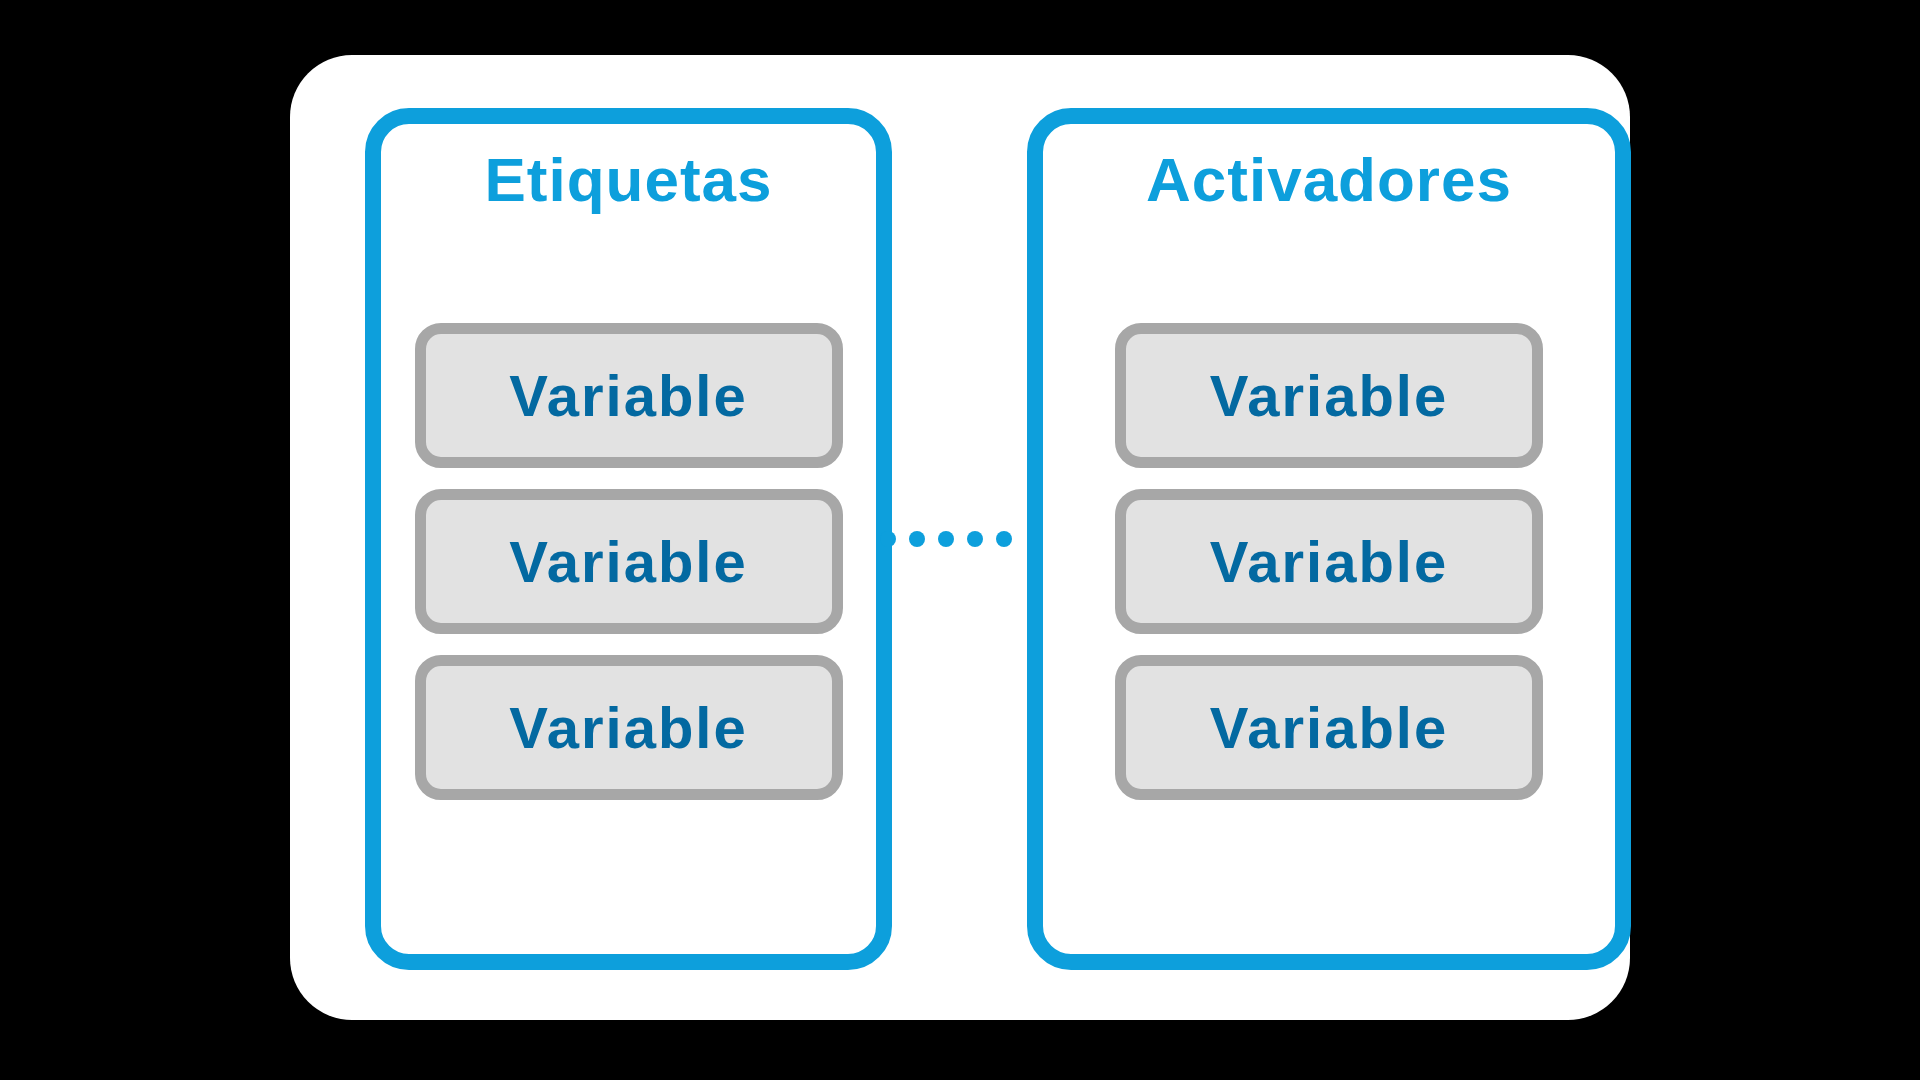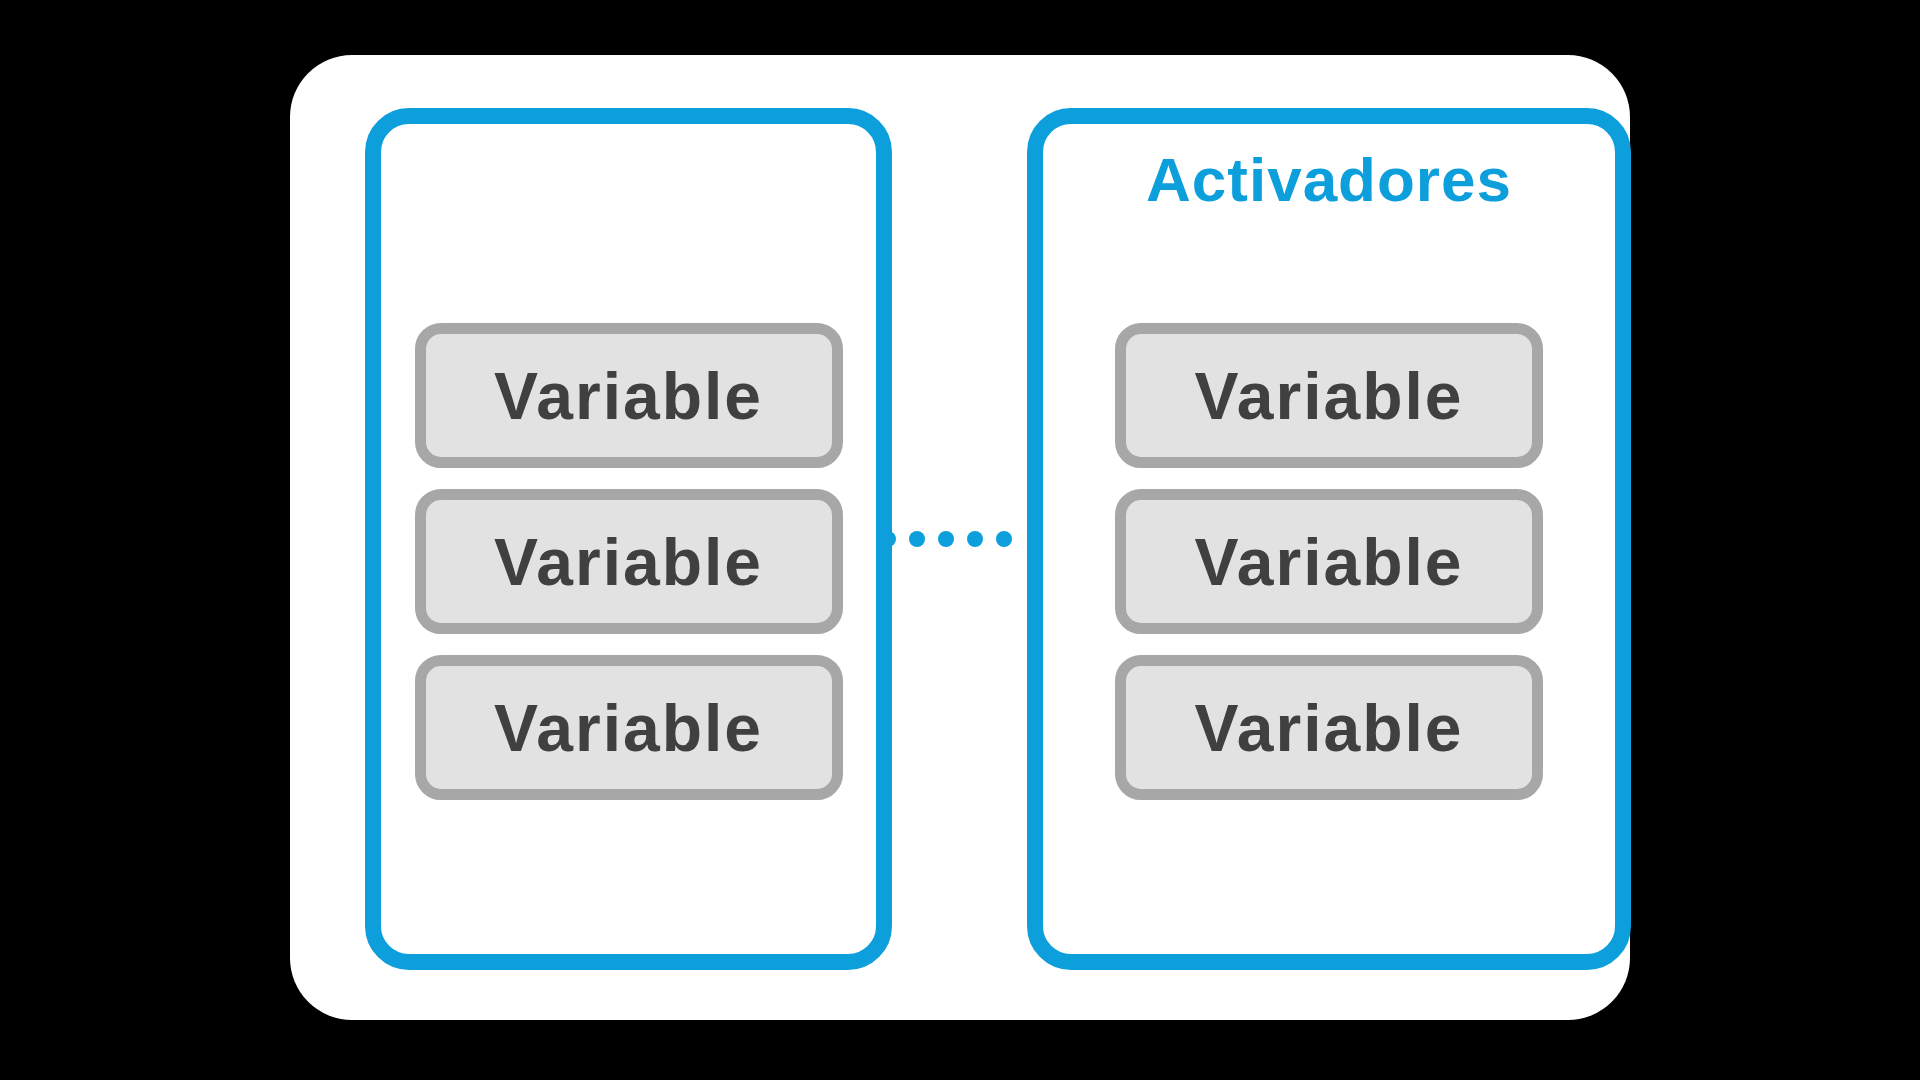--- a/index.html
+++ b/index.html
@@ -62,24 +62,24 @@
     height: 145px;
     box-sizing: border-box;
     background: #e2e2e2;
     border: 11px solid #a7a7a7;
     border-radius: 26px;
     display: flex;
     align-items: center;
     justify-content: center;
   }
   .var-box span {
-    font-size: 66px;
+    font-size: 58px;
     font-weight: bold;
     letter-spacing: 2px;
-    color: #404040;
+    color: #0369a1;
   }
   .connector {
     position: absolute;
     left: 880px;
     top: 531px;
     display: flex;
     gap: 13px;
     z-index: 5;
   }
   .connector .dot {
@@ -89,20 +89,21 @@
     background: #0d9fdc;
   }
 </style>
 </head>
 <body>
 
 <div id="stage">
   <div class="card"></div>
 
   <div class="panel left">
+    <div class="panel-title">Etiquetas</div>
     <div class="box-stack">
       <div class="var-box">
         <span>Variable</span>
       </div>
       <div class="var-box">
         <span>Variable</span>
       </div>
       <div class="var-box">
         <span>Variable</span>
       </div>

